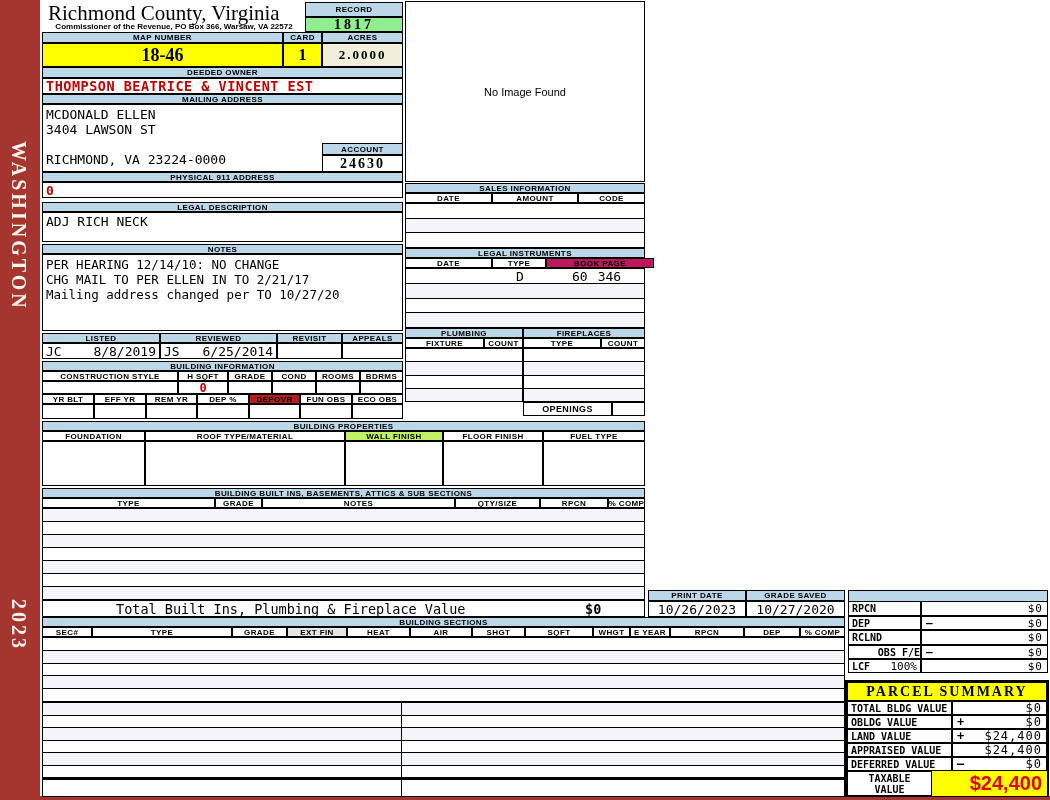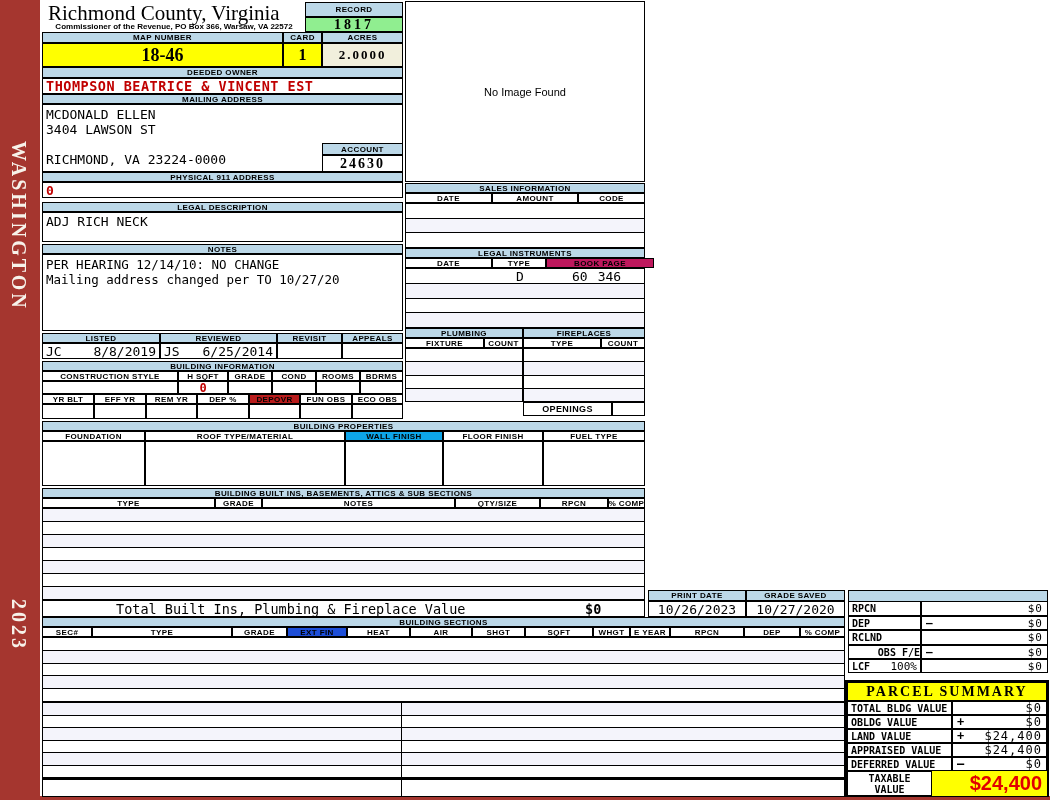--- a/index.html
+++ b/index.html
@@ -66,20 +66,21 @@
 
 <div class="abs bh" style="left:42px;top:202px;width:361px;height:10px">LEGAL DESCRIPTION</div>
 <div class="abs cell" style="left:42px;top:212px;width:361px;height:30px;align-items:flex-start;justify-content:flex-start">
   <span style="padding:1px 0 0 3px;font:13px 'DejaVu Sans Mono',monospace">ADJ RICH NECK</span>
 </div>
 
 <div class="abs bh" style="left:42px;top:244px;width:361px;height:10px">NOTES</div>
 <div class="abs cell" style="left:42px;top:254px;width:361px;height:77px;align-items:flex-start;justify-content:flex-start">
   <div style="padding:2px 0 0 3px;font:12.5px 'DejaVu Sans Mono',monospace;line-height:15px">
     <div>PER HEARING 12/14/10: NO CHANGE</div>
+    <div>CHG MAIL TO PER ELLEN IN TO 2/21/17</div>
     <div>Mailing address changed per TO 10/27/20</div>
   </div>
 </div>
 
 <div class="abs bh" style="left:42px;top:333px;width:118px;height:10px">LISTED</div>
 <div class="abs bh" style="left:160px;top:333px;width:117px;height:10px">REVIEWED</div>
 <div class="abs bh" style="left:277px;top:333px;width:65px;height:10px">REVISIT</div>
 <div class="abs bh" style="left:342px;top:333px;width:61px;height:10px">APPEALS</div>
 <div class="abs cell mono13" style="left:42px;top:343px;width:118px;height:16px;justify-content:space-between;padding:0 3px">
   <span>JC</span>
@@ -172,21 +173,21 @@
     <div class="stripe"></div>
 </div>
 <div class="abs cell" style="left:523px;top:402px;width:89px;height:14px">
   <span style="font:bold 9px 'Liberation Sans',sans-serif;letter-spacing:.4px">OPENINGS</span>
 </div>
 <div class="abs cell" style="left:612px;top:402px;width:33px;height:14px"></div>
 
 <div class="abs bh" style="left:42px;top:421px;width:603px;height:10px">BUILDING PROPERTIES</div>
 <div class="abs bh" style="left:42px;top:431px;width:103px;height:10px;background:#fff">FOUNDATION</div>
 <div class="abs bh" style="left:145px;top:431px;width:200px;height:10px;background:#fff">ROOF TYPE/MATERIAL</div>
-<div class="abs bh" style="left:345px;top:431px;width:98px;height:10px;background:#0ea5e9">WALL FINISH</div>
+<div class="abs bh" style="left:345px;top:431px;width:98px;height:10px;background:#bef264">WALL FINISH</div>
 <div class="abs bh" style="left:443px;top:431px;width:100px;height:10px;background:#fff">FLOOR FINISH</div>
 <div class="abs bh" style="left:543px;top:431px;width:102px;height:10px;background:#fff">FUEL TYPE</div>
 <div class="abs cell" style="left:42px;top:441px;width:103px;height:45px"></div>
 <div class="abs cell" style="left:145px;top:441px;width:200px;height:45px"></div>
 <div class="abs cell" style="left:345px;top:441px;width:98px;height:45px"></div>
 <div class="abs cell" style="left:443px;top:441px;width:100px;height:45px"></div>
 <div class="abs cell" style="left:543px;top:441px;width:102px;height:45px"></div>
 
 <div class="abs bh" style="left:42px;top:488px;width:603px;height:10px">BUILDING BUILT INS, BASEMENTS, ATTICS &amp; SUB SECTIONS</div>
 <div class="abs bh" style="left:42px;top:498px;width:173px;height:10px;background:#fff">TYPE</div>
@@ -206,21 +207,21 @@
 </div>
 <div class="abs cell" style="left:42px;top:600px;width:603px;height:17px;justify-content:flex-start">
   <span style="position:absolute;left:73px;font:13.5px 'DejaVu Sans Mono',monospace">Total Built Ins, Plumbing &amp; Fireplace Value</span>
   <span style="position:absolute;left:542px;font:bold 13.5px 'DejaVu Sans Mono',monospace">$0</span>
 </div>
 
 <div class="abs bh" style="left:42px;top:617px;width:803px;height:10px">BUILDING SECTIONS</div>
 <div class="abs bh" style="left:42px;top:627px;width:50px;height:10px;background:#fff">SEC#</div>
 <div class="abs bh" style="left:92px;top:627px;width:140px;height:10px;background:#fff">TYPE</div>
 <div class="abs bh" style="left:232px;top:627px;width:55px;height:10px;background:#fff">GRADE</div>
-<div class="abs bh" style="left:287px;top:627px;width:60px;height:10px;background:#1d4ed8">EXT FIN</div>
+<div class="abs bh" style="left:287px;top:627px;width:60px;height:10px;background:#e5e5e5">EXT FIN</div>
 <div class="abs bh" style="left:347px;top:627px;width:63px;height:10px;background:#fff">HEAT</div>
 <div class="abs bh" style="left:410px;top:627px;width:62px;height:10px;background:#fff">AIR</div>
 <div class="abs bh" style="left:472px;top:627px;width:53px;height:10px;background:#fff">SHGT</div>
 <div class="abs bh" style="left:525px;top:627px;width:68px;height:10px;background:#fff">SQFT</div>
 <div class="abs bh" style="left:593px;top:627px;width:37px;height:10px;background:#fff">WHGT</div>
 <div class="abs bh" style="left:630px;top:627px;width:40px;height:10px;background:#fff">E YEAR</div>
 <div class="abs bh" style="left:670px;top:627px;width:74px;height:10px;background:#fff">RPCN</div>
 <div class="abs bh" style="left:744px;top:627px;width:56px;height:10px;background:#fff">DEP</div>
 <div class="abs bh" style="left:800px;top:627px;width:45px;height:10px;background:#fff">% COMP</div>
 <div class="abs rows" style="left:42px;top:637px;width:803px;height:65px">

